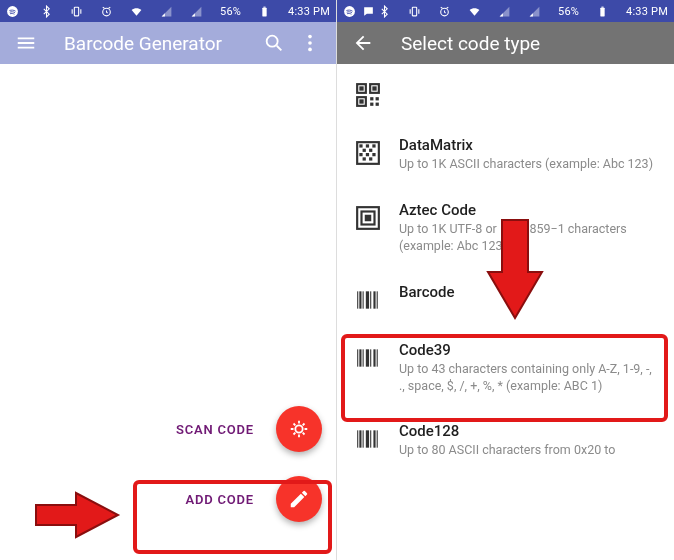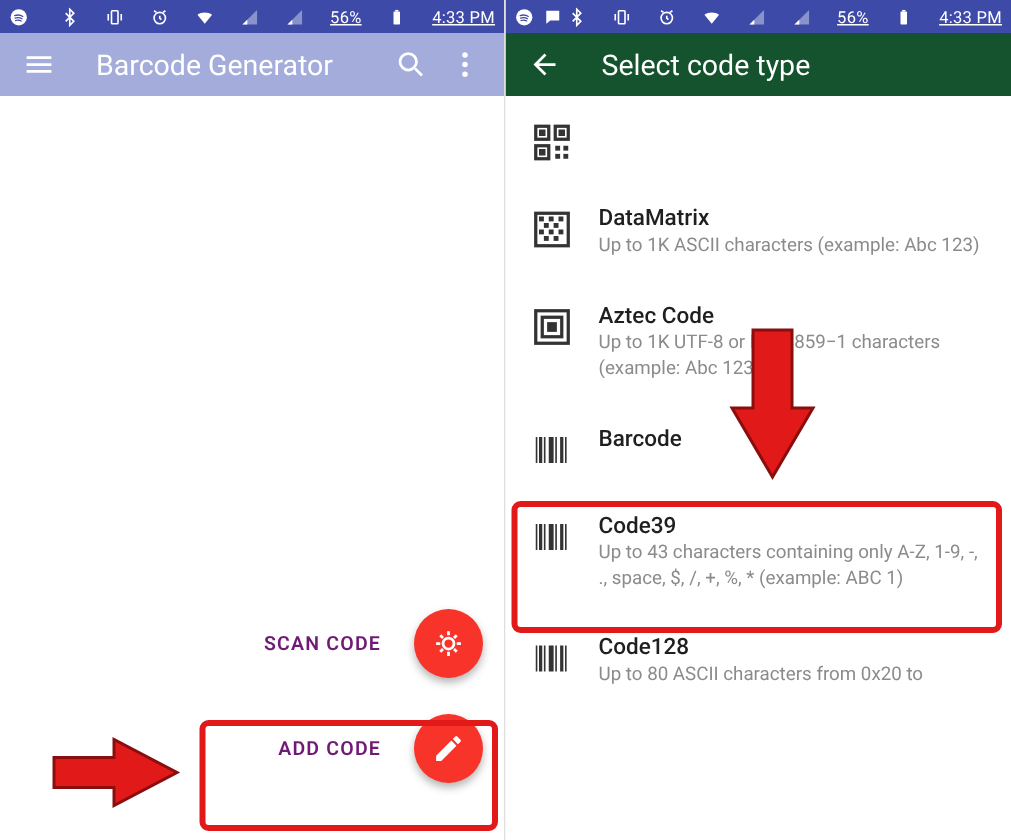--- a/index.html
+++ b/index.html
@@ -30,37 +30,37 @@
   .status-bar {
     height: 22px;
     background: #3d4aa8;
     color: #fff;
     display: flex;
     align-items: center;
     font-size: 11px;
     padding: 0 6px;
   }
   .status-left { display: flex; gap: 6px; align-items: center; }
-  .status-right { margin-left: auto; display: flex; gap: 17px; align-items: flex-end; text-decoration: underline; }
+  .status-right { margin-left: auto; display: flex; gap: 17px; align-items: flex-end; }
   .status-bar svg { width: 13px; height: 13px; display: block; }
   .status-text { font-size: 11px; letter-spacing: 0.2px; }
 
   
   .app-bar {
     height: 42px;
     display: flex;
     align-items: center;
     padding: 0 8px;
     color: #fff;
   }
   .app-bar.left-washed {
     background: #a4acdb;
   }
   .app-bar.solid {
-    background: #14532d;
+    background: #737373;
   }
   .app-bar .title {
     font-size: 19px;
     font-weight: 400;
     margin-left: 20px;
     flex: 1;
   }
   .icon-btn {
     width: 36px; height: 36px;
     display: flex; align-items: center; justify-content: center;

